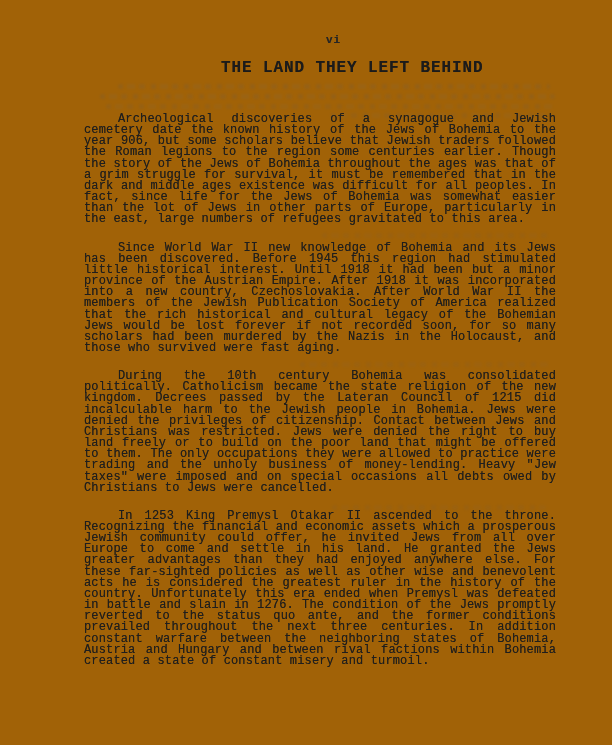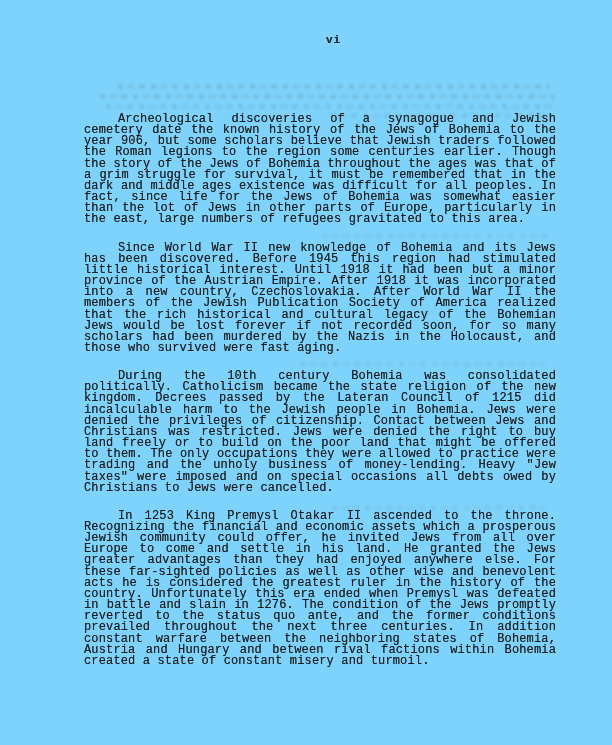--- a/index.html
+++ b/index.html
@@ -6,21 +6,21 @@
     margin: 0;
     padding: 0;
     width: 612px;
     height: 745px;
     background: #ffffff;
   }
   .page {
     position: relative;
     width: 612px;
     height: 745px;
-    background: #7dd3fc;
+    background: #a16207;
     overflow: hidden;
     font-family: "Liberation Mono", "DejaVu Sans Mono", monospace;
   }
   .page-number {
     position: absolute;
     top: 34px;
     left: 326px;
     font-size: 11px;
     font-weight: bold;
     color: #262626;
@@ -81,20 +81,21 @@
   .g2 { top: 362px; left: 300px; width: 248px; opacity: 0.30; }
   .g3 { top: 505px; left: 332px; width: 214px; opacity: 0.30; }
 </style>
 </head>
 <body>
 
 <div class="page">
 
   <div class="page-number">vi</div>
 
+  <h1 class="title">THE LAND THEY LEFT BEHIND</h1>
 
   <div class="bleed-line b1"></div>
   <div class="bleed-line b2"></div>
   <div class="bleed-line b3"></div>
   <div class="bleed-line b4"></div>
   <div class="bleed-line g1"></div>
   <div class="bleed-line g2"></div>
   <div class="bleed-line g3"></div>
 
   <div class="content">

